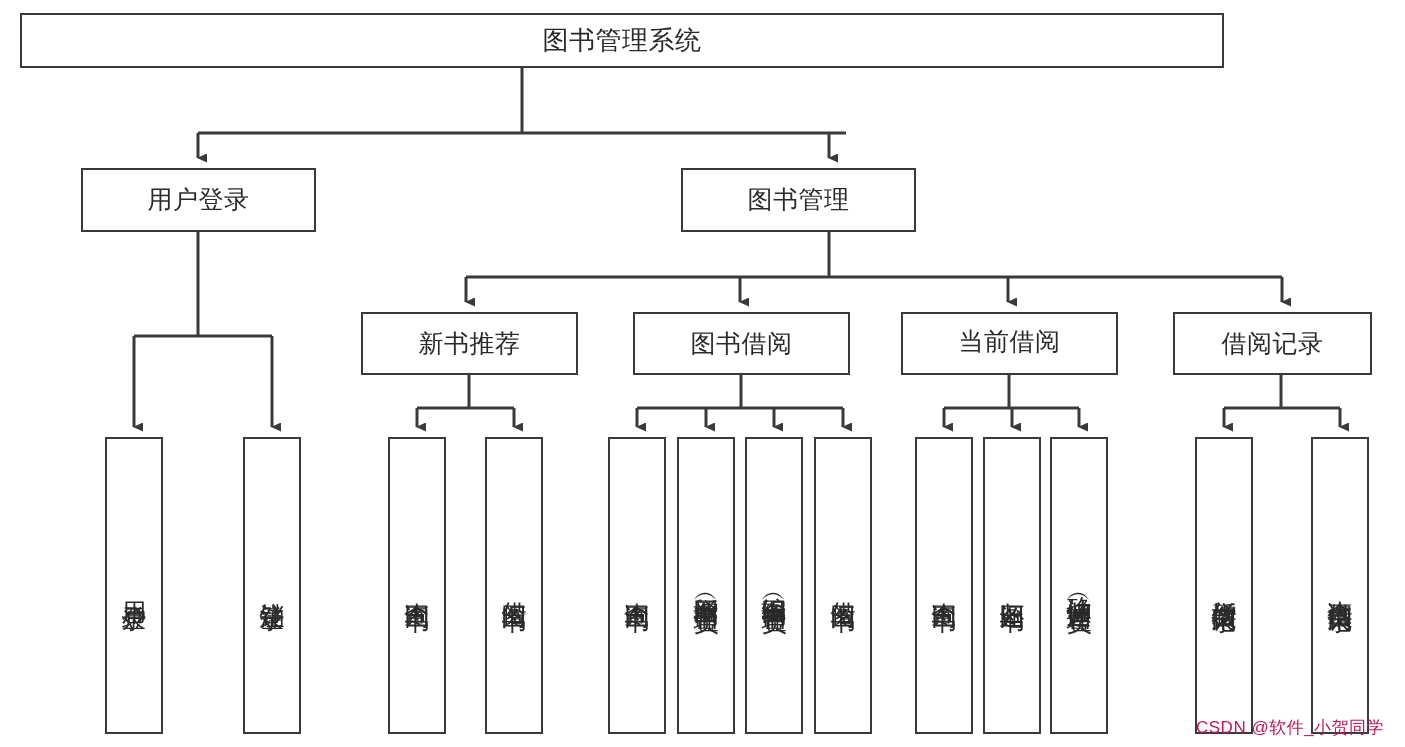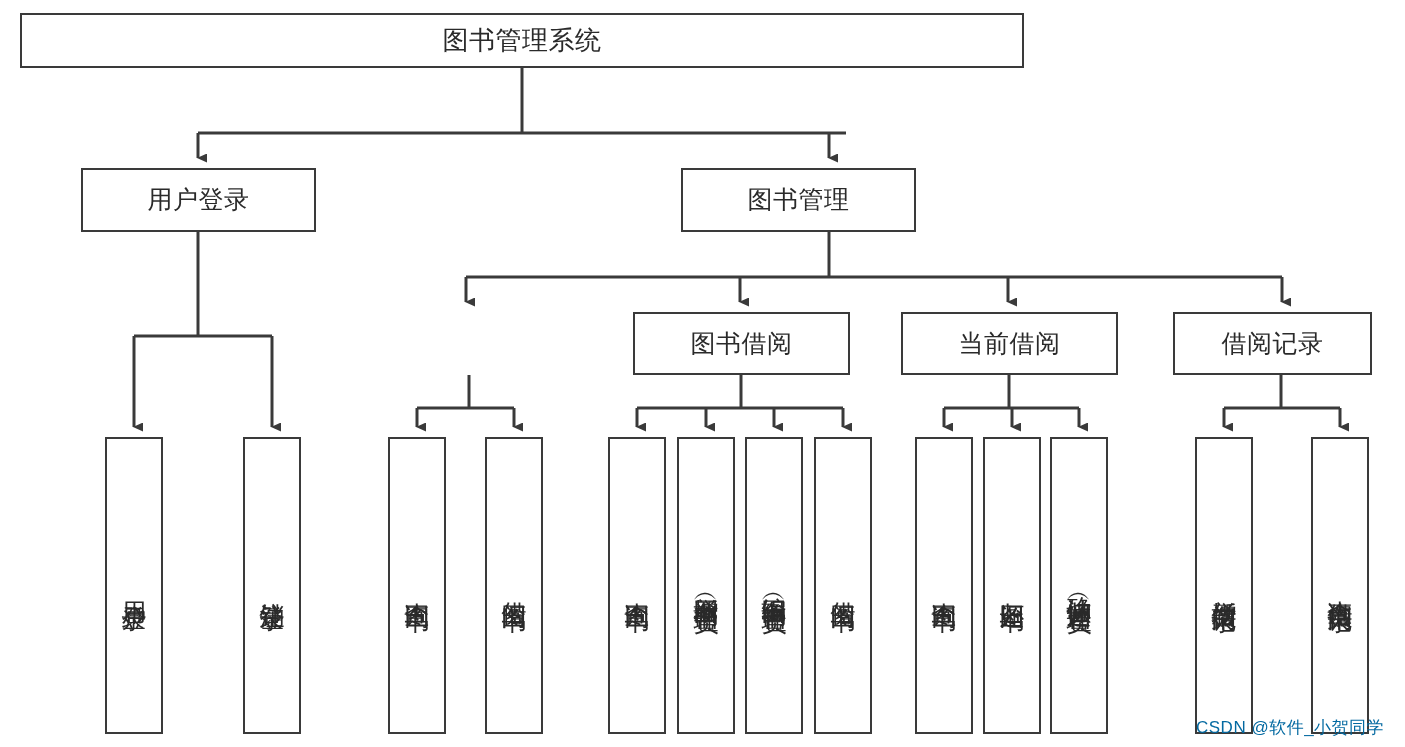--- a/index.html
+++ b/index.html
@@ -55,21 +55,21 @@
     letter-spacing: 2px;
     line-height: 1.0;
     white-space: normal;
   }
   #root-node .label {
     font-size: 26px;
   }
   .watermark {
     position: absolute;
     font-size: 17px;
-    color: #0369a1;
+    color: #be185d;
     letter-spacing: 0.5px;
     white-space: nowrap;
   }
 </style>
 </head>
 <body>
 
 <div id="canvas">
 
   <svg class="wires" viewBox="0 0 1405 747" xmlns="http://www.w3.org/2000/svg">
@@ -115,38 +115,41 @@
       <path d="M1012,408 L1012,427" marker-end="url(#arrow)"></path>
       <path d="M1079,408 L1079,427" marker-end="url(#arrow)"></path>
 
       <path d="M1281,375 L1281,408"></path>
       <path d="M1224,408 L1340,408"></path>
       <path d="M1224,408 L1224,427" marker-end="url(#arrow)"></path>
       <path d="M1340,408 L1340,427" marker-end="url(#arrow)"></path>
     </g>
   </svg>
 
-  <div class="node horiz" id="root-node" style="left:20px; top:13px; width:1004px; height:55px;">
+  <div class="node horiz" id="root-node" style="left:20px; top:13px; width:1204px; height:55px;">
     <span class="label">图书管理系统</span>
   </div>
 
   <div class="node horiz" style="left:81px; top:168px; width:235px; height:64px;">
     <span class="label">用户登录</span>
   </div>
 
   <div class="node horiz" style="left:681px; top:168px; width:235px; height:64px;">
     <span class="label">图书管理</span>
   </div>
 
+  <div class="node horiz" style="left:361px; top:312px; width:217px; height:63px;">
+    <span class="label">新书推荐</span>
+  </div>
 
   <div class="node horiz" style="left:633px; top:312px; width:217px; height:63px;">
     <span class="label">图书借阅</span>
   </div>
 
-  <div class="node horiz" style="left:901px; top:312px; width:217px; height:63px;">
+  <div class="node horiz" style="left:901px; top:312px; width:217px; height:63px;font-family:Liberation Mono, monospace;">
     <span class="label">当前借阅</span>
   </div>
 
   <div class="node horiz" style="left:1173px; top:312px; width:199px; height:63px;">
     <span class="label">借阅记录</span>
   </div>
 
   <div class="node vert" style="left:105px; top:437px; width:58px; height:297px;">
     <span class="label">用户登录</span>
   </div>

